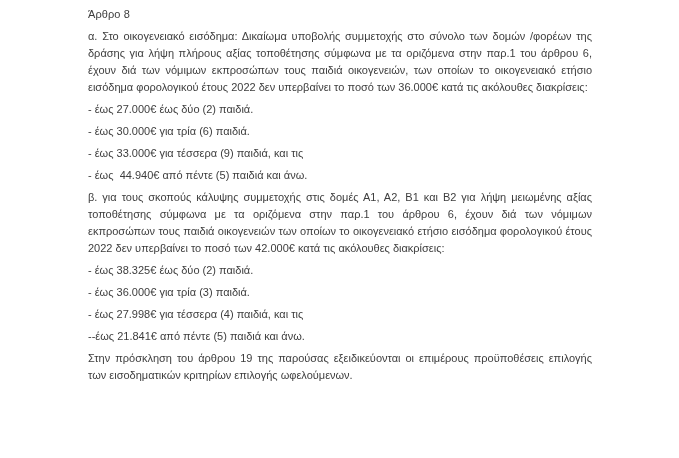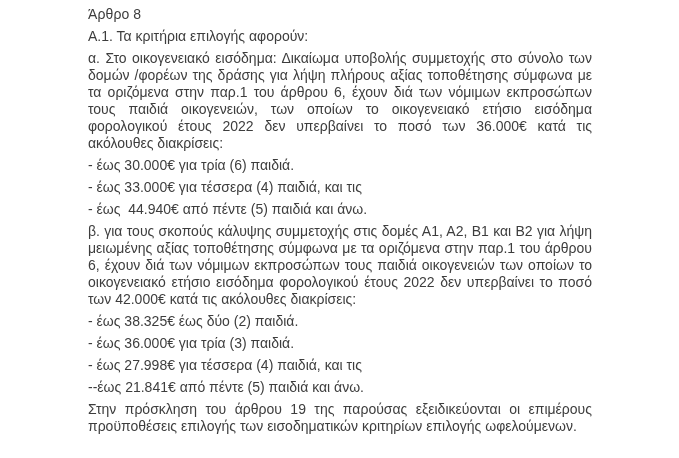--- a/index.html
+++ b/index.html
@@ -16,21 +16,21 @@
   }
   .page {
     box-sizing: border-box;
     width: 679px;
     height: 458px;
     padding: 6px 87px 0 88px;
     background: #ffffff;
   }
   .page p, .page h1, .page h2 {
     margin: 0 0 5px 0;
-    font-size: 14px;
+    font-size: 11px;
     line-height: 17px;
     font-weight: normal;
   }
   .title, .heading {
     font-weight: bold;
     letter-spacing: 0.1px;
   }
   .para {
     text-align: justify;
   }
@@ -42,27 +42,27 @@
   }
 </style>
 </head>
 <body>
 
 <div class="page">
 
   <h1 class="title">Άρθρο 8</h1>
 
 
-  <p class="line">Α.1. Τα κριτήρια επιλογής αφορούν:</p>
 
   <p class="para">α. Στο οικογενειακό εισόδημα: Δικαίωμα υποβολής συμμετοχής στο σύνολο των δομών /φορέων της δράσης για λήψη πλήρους αξίας τοποθέτησης σύμφωνα με τα οριζόμενα στην παρ.1 του άρθρου 6, έχουν διά των νόμιμων εκπροσώπων τους παιδιά οικογενειών, των οποίων το οικογενειακό ετήσιο εισόδημα φορολογικού έτους 2022 δεν υπερβαίνει το ποσό των 36.000€ κατά τις ακόλουθες διακρίσεις:</p>
 
   <div class="list">
+    <p class="item">- έως 27.000€ έως δύο (2) παιδιά.</p>
     <p class="item">- έως 30.000€ για τρία (6) παιδιά.</p>
-    <p class="item">- έως 33.000€ για τέσσερα (4) παιδιά, και τις</p>
+    <p class="item">- έως 33.000€ για τέσσερα (9) παιδιά, και τις</p>
     <p class="item">- έως  44.940€ από πέντε (5) παιδιά και άνω.</p>
   </div>
 
   <p class="para para-b">β. για τους σκοπούς κάλυψης συμμετοχής στις δομές Α1, Α2, Β1 και Β2 για λήψη μειωμένης αξίας τοποθέτησης σύμφωνα με τα οριζόμενα στην παρ.1 του άρθρου 6, έχουν διά των νόμιμων εκπροσώπων τους παιδιά οικογενειών των οποίων το οικογενειακό ετήσιο εισόδημα φορολογικού έτους 2022 δεν υπερβαίνει το ποσό των 42.000€ κατά τις ακόλουθες διακρίσεις:</p>
 
   <div class="list">
     <p class="item">- έως 38.325€ έως δύο (2) παιδιά.</p>
     <p class="item">- έως 36.000€ για τρία (3) παιδιά.</p>
     <p class="item">- έως 27.998€ για τέσσερα (4) παιδιά, και τις</p>
     <p class="item">--έως 21.841€ από πέντε (5) παιδιά και άνω.</p>

